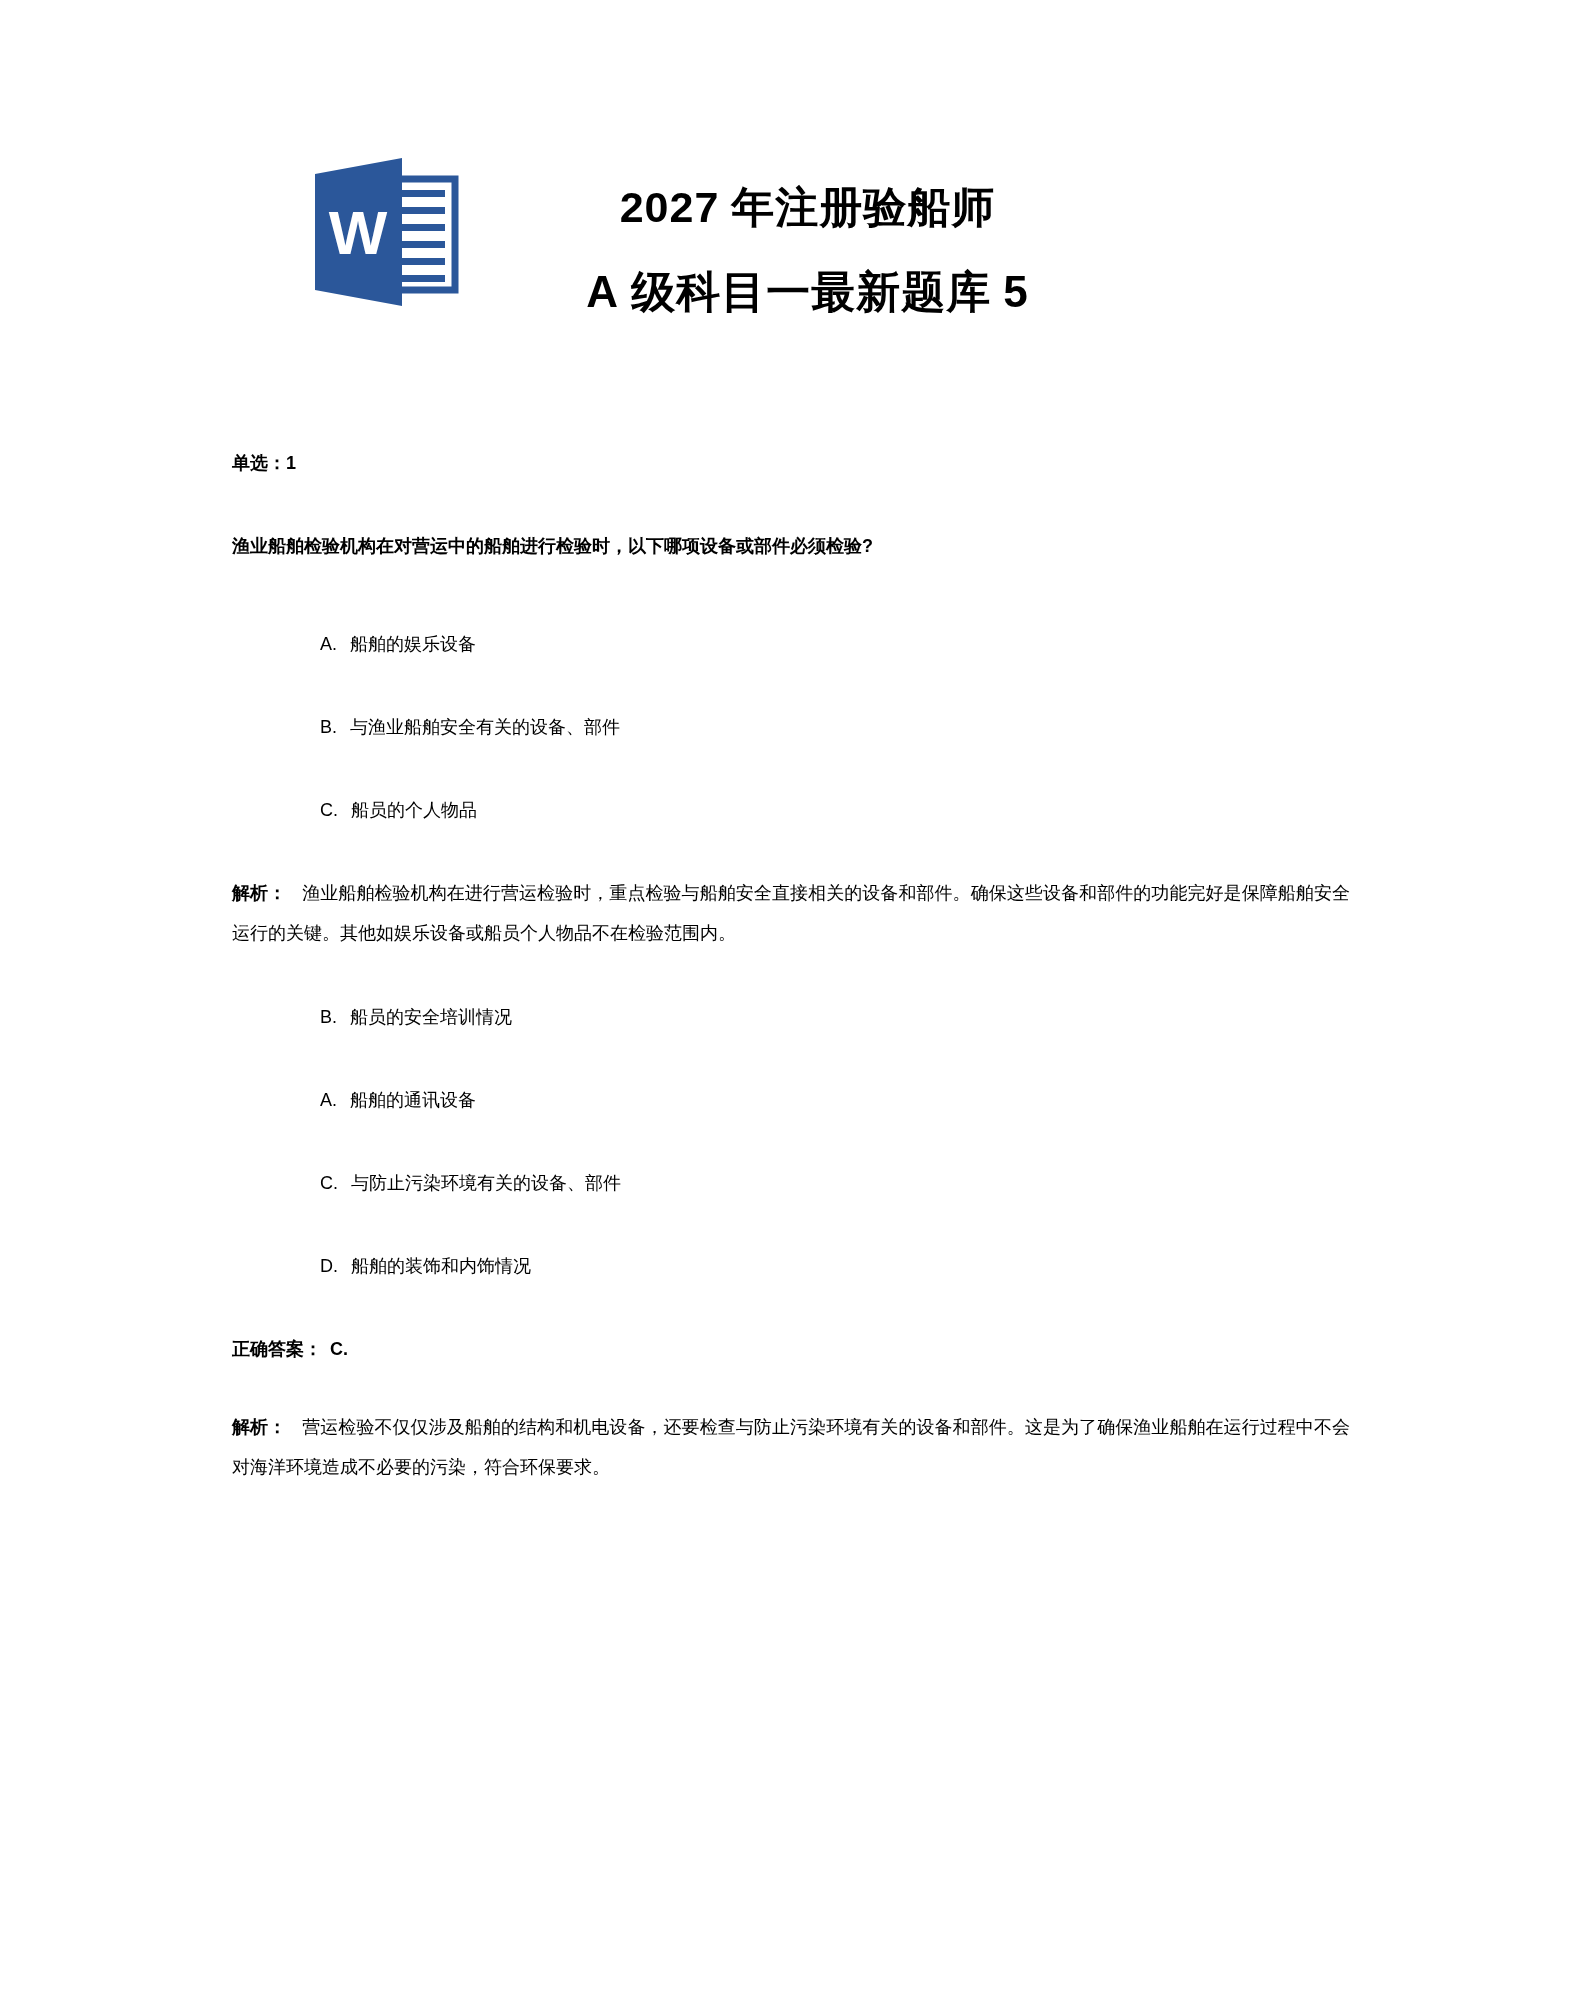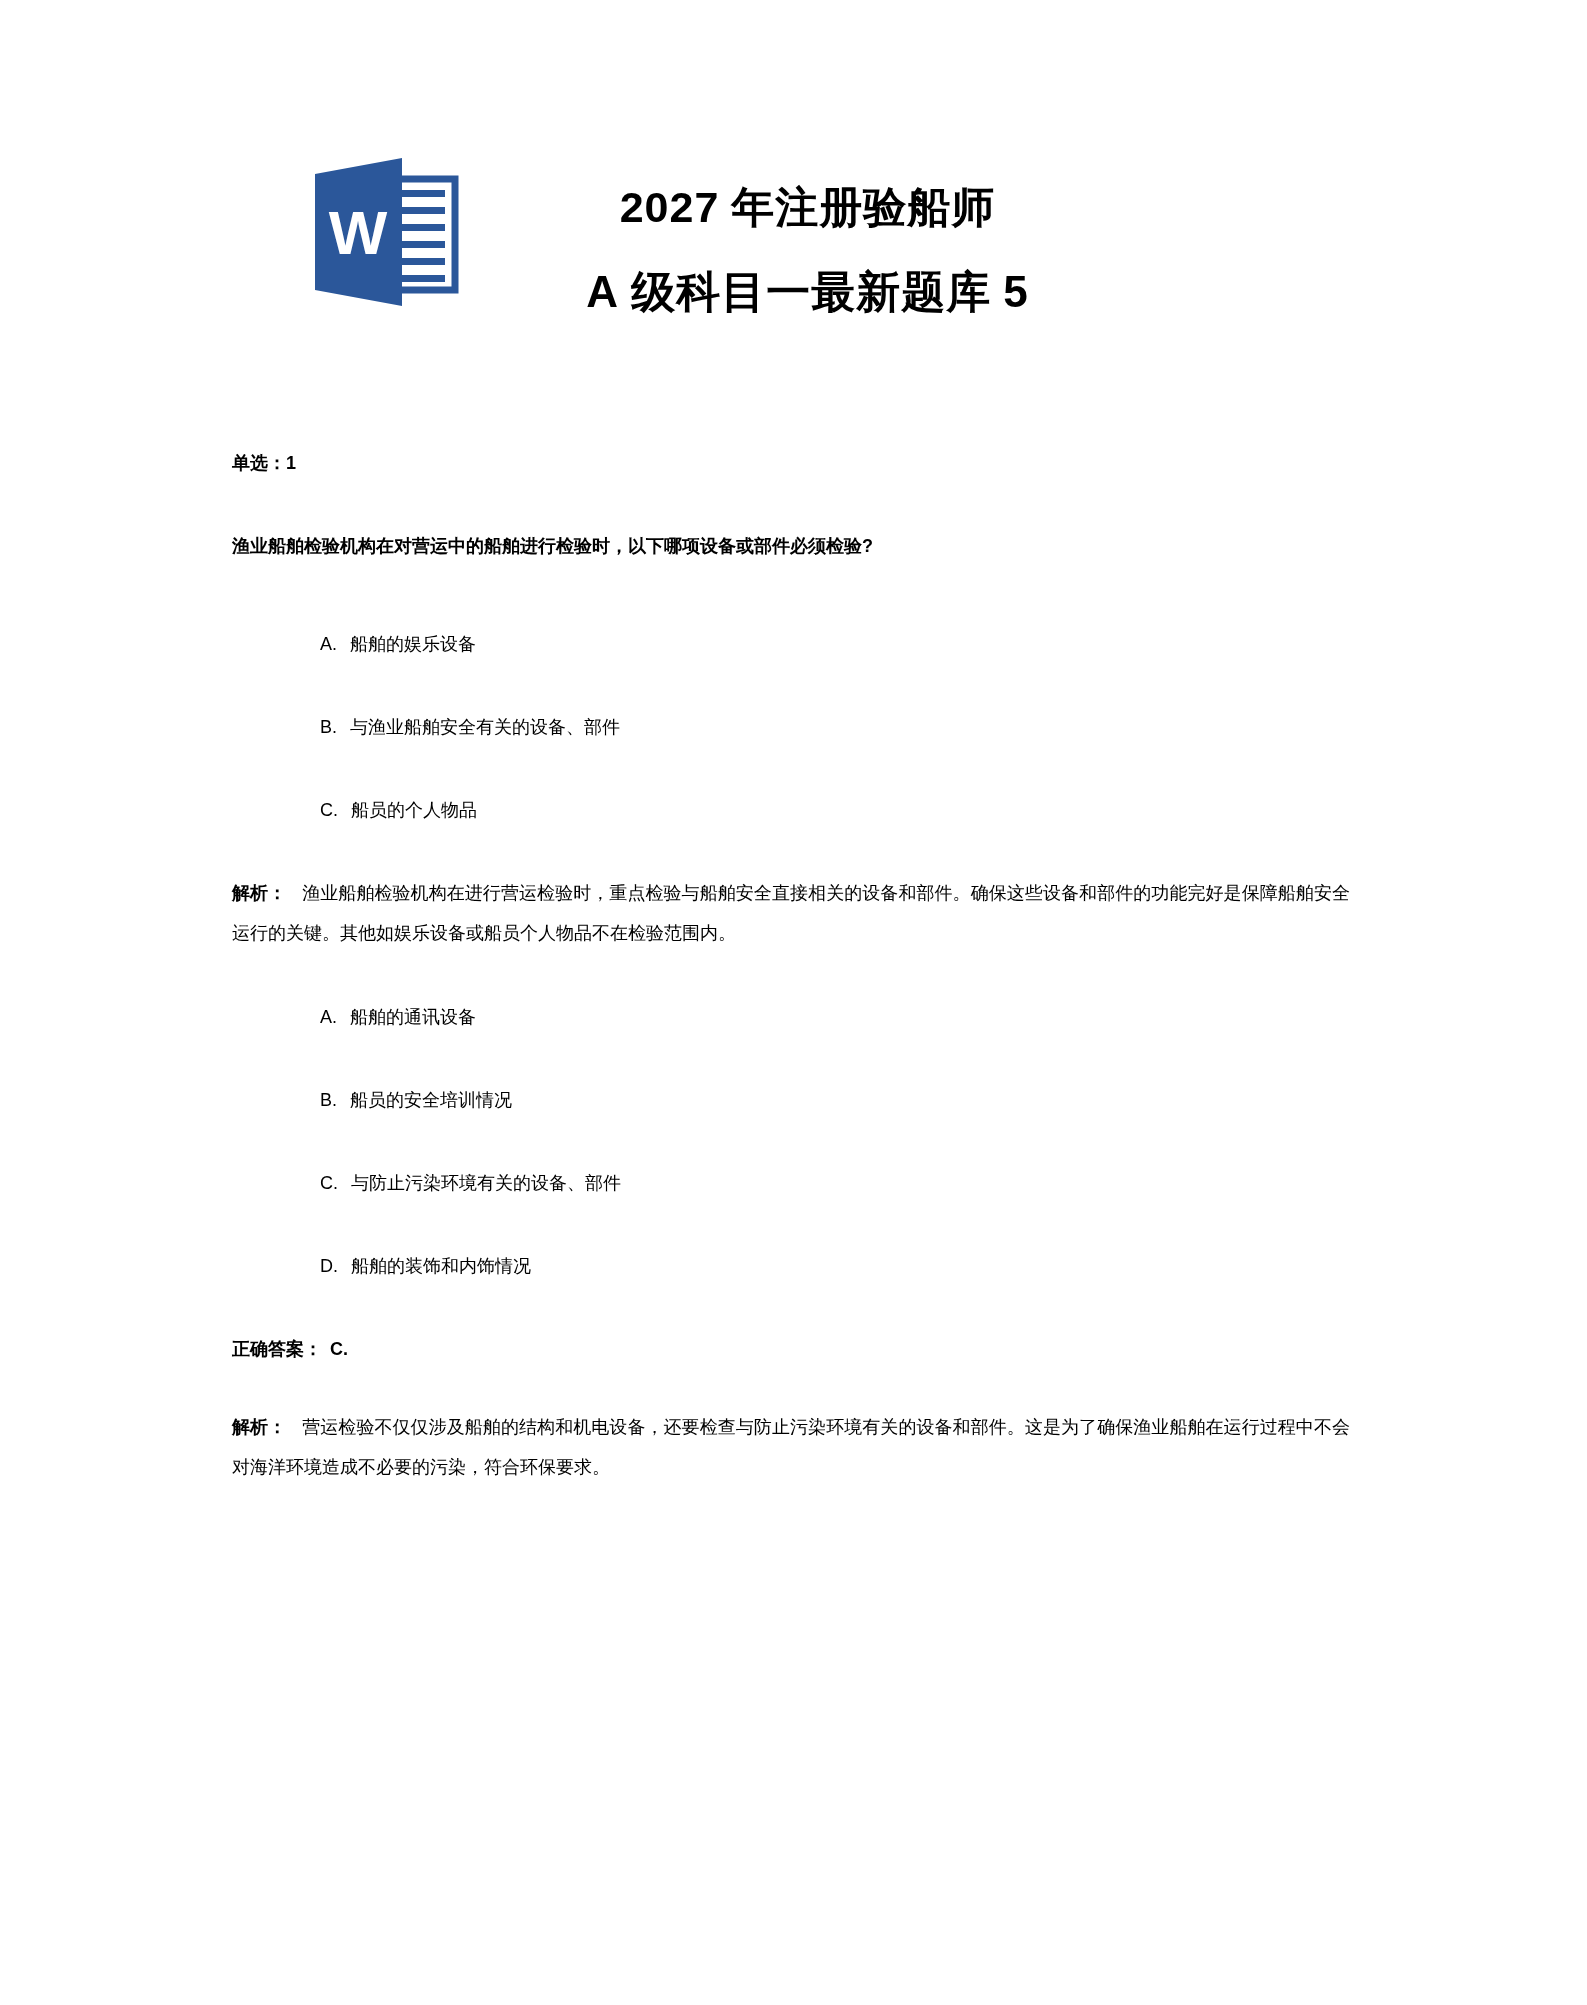--- a/index.html
+++ b/index.html
@@ -100,24 +100,24 @@
       <p class="option">
         <span class="letter">C.</span><span>船员的个人物品</span>
       </p>
     </div>
     <p class="analysis">
       <span class="label">解析：</span><span>渔业船舶检验机构在进行营运检验时，重点检验与船舶安全直接相关的设备和部件。确保这些设备和部件的功能完好是保障船舶安全运行的关键。其他如娱乐设备或船员个人物品不在检验范围内。</span>
     </p>
 
     <div class="options">
       <p class="option">
-        <span class="letter">A.</span><span>船舶的通讯设备</span>
+        <span class="letter">B.</span><span>船员的安全培训情况</span>
       </p>
       <p class="option">
-        <span class="letter">B.</span><span>船员的安全培训情况</span>
+        <span class="letter">A.</span><span>船舶的通讯设备</span>
       </p>
       <p class="option">
         <span class="letter">C.</span><span>与防止污染环境有关的设备、部件</span>
       </p>
       <p class="option">
         <span class="letter">D.</span><span>船舶的装饰和内饰情况</span>
       </p>
     </div>
     <p class="answer">
       <span>正确答案：</span><span class="ans-val">C.</span>

